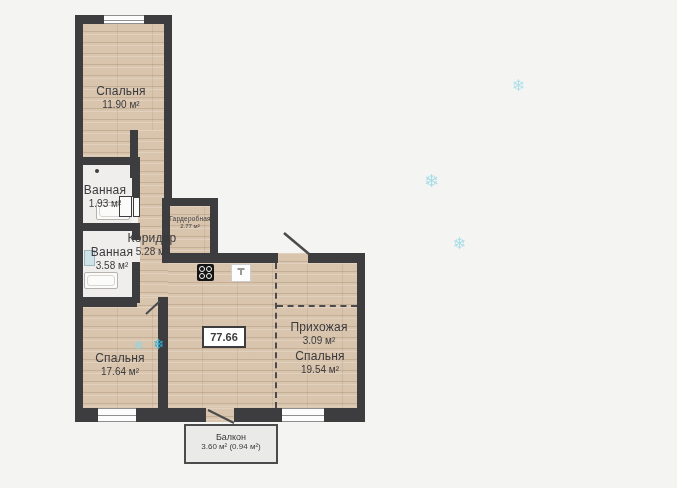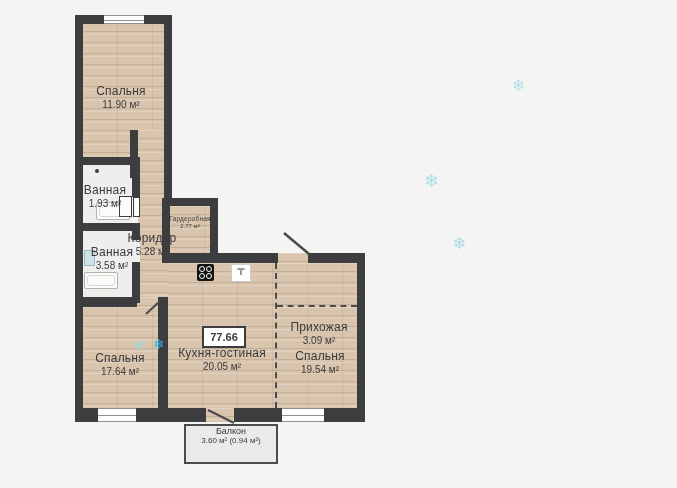--- a/index.html
+++ b/index.html
@@ -17,21 +17,21 @@
   .room-label .nm{font-size:12px;letter-spacing:.2px;display:block;}
   .room-label .ar{font-size:10px;display:block;}
   .room-label.tiny .nm{font-size:6.5px;}
   .room-label.tiny .ar{font-size:6px;}
   .badge{position:absolute;left:202px;top:326px;width:40px;height:18px;background:#ffffff;
          border:2px solid #3d3c3e;font-weight:bold;font-size:11px;display:flex;align-items:center;justify-content:center;}
   .dash-v{position:absolute;border-left:2px dashed #4b4b4e;}
   .dash-h{position:absolute;border-top:2px dashed #4b4b4e;}
   .balcony-box{position:absolute;left:184px;top:424px;width:94px;height:40px;background:#eaeae8;
          border:2px solid #4b4b4d;box-sizing:border-box;text-align:center;}
-  .balcony-box .nm{font-size:9px;display:block;margin-top:0;}
+  .balcony-box .nm{font-size:9px;display:block;margin-top:6px;}
   .balcony-box .ar{font-size:8px;display:block;}
   .snow{position:absolute;font-family:"DejaVu Sans",sans-serif;line-height:1;}
   .stove{position:absolute;left:197px;top:264px;width:17px;height:17px;background:#141414;border-radius:2px;
          display:grid;grid-template-columns:1fr 1fr;grid-template-rows:1fr 1fr;gap:1px;padding:2px;box-sizing:border-box;}
   .stove i{border:1px solid #fff;border-radius:50%;display:block;}
   .sink{position:absolute;left:231px;top:264px;width:18px;height:16px;background:#fdfdfd;border:1px solid #cfcdc9;}
   .sink::before{content:"";position:absolute;left:50%;top:3px;width:2px;height:7px;background:#9a9896;transform:translateX(-50%);}
   .sink::after{content:"";position:absolute;left:50%;top:3px;width:7px;height:2px;background:#9a9896;transform:translateX(-50%);}
   .tub{position:absolute;background:#fbfbfa;border:1px solid #b5b2ae;border-radius:2px;}
   .tub::after{content:"";position:absolute;inset:2px;border:1px solid #d8d6d2;border-radius:3px;}
@@ -135,24 +135,20 @@
     <span class="ar">5.28 м²</span>
   </div>
   <div class="room-label tiny" style="left:190px;top:215px;">
     <span class="nm">Гардеробная</span>
     <span class="ar">2.77 м²</span>
   </div>
   <div class="room-label" style="left:319px;top:276px;margin-top:44px;">
     <span class="nm">Прихожая</span>
     <span class="ar">3.09 м²</span>
   </div>
-  <div class="room-label" style="left:222px;top:346px;">
-    <span class="nm">Кухня-гостиная</span>
-    <span class="ar">20.05 м²</span>
-  </div>
   <div class="room-label" style="left:320px;top:349px;">
     <span class="nm">Спальня</span>
     <span class="ar">19.54 м²</span>
   </div>
   <div class="room-label" style="left:120px;top:351px;">
     <span class="nm">Спальня</span>
     <span class="ar">17.64 м²</span>
   </div>
 
   <div class="balcony-box">

